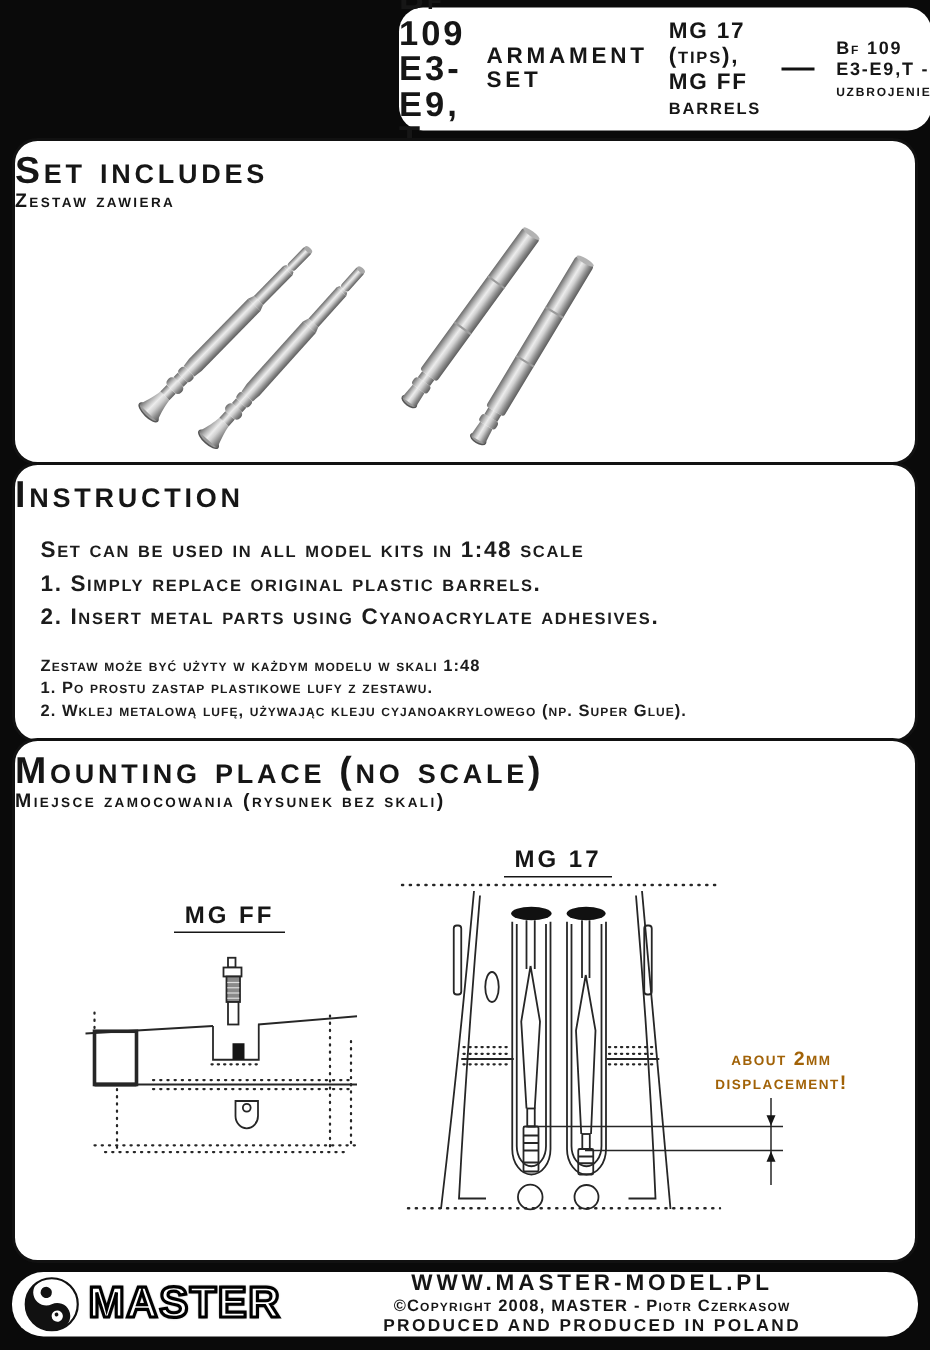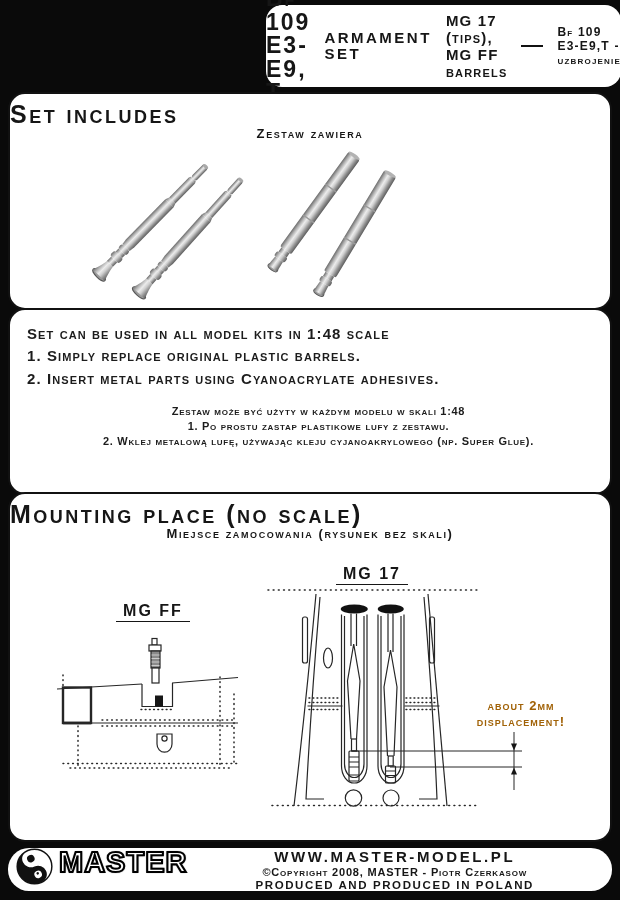--- a/index.html
+++ b/index.html
@@ -25,43 +25,43 @@
   .t4{font-size:12px;font-weight:700;letter-spacing:1.2px;}
   
   .panel{position:relative;margin:0 8px;background:#fff;border:2.5px solid #111;
          border-radius:17px;box-sizing:border-box;}
   .panel + .panel{margin-top:-2.5px;}
   .p-set{height:218px;}
   .p-ins{height:187px;}
   .p-mnt{height:350px;}
   .ptitle{margin:7px 0 0 0;text-align:left;font-size:25px;font-weight:700;
           letter-spacing:2.5px;font-variant:small-caps;line-height:1.05;}
-  .psub{margin:0;text-align:center;font-size:13px;font-weight:700;letter-spacing:1.6px;
+  .psub{margin:0;font-size:13px;font-weight:700;letter-spacing:1.6px;
         font-variant:small-caps;line-height:1.15;}
   .barrels-svg{display:block;margin-top:2px;}
   .ins-en{margin:0 0 0 17px;font-size:15px;font-weight:700;letter-spacing:1.1px;
           font-variant:small-caps;line-height:1.52;color:#1c1c1c;}
   .ins-en.first{margin-top:13px;}
   .ins-pl{margin:0 0 0 17px;font-size:11px;font-weight:700;letter-spacing:.7px;
-          font-variant:small-caps;line-height:1.36;color:#1c1c1c;text-align:center;}
+          font-variant:small-caps;line-height:1.36;color:#1c1c1c;}
   .ins-pl.first{margin-top:13px;}
   .draw-svg{position:absolute;left:0;top:0;}
   .dlabel{position:absolute;text-align:center;font-weight:700;font-variant:small-caps;
           color:#161616;}
   .dlabel .ul{display:inline-block;border-bottom:1.6px solid #161616;padding:0 7px 1px 7px;
           font-size:16px;letter-spacing:2px;}
   .lbl-mgff{left:98px;top:108px;width:90px;}
   .lbl-mg17{left:318px;top:71px;width:88px;}
   .note{position:absolute;left:436px;top:204px;width:150px;text-align:center;
         font-size:13px;font-weight:700;letter-spacing:1px;font-variant:small-caps;
         line-height:1.25;color:#a16207;}
   
   .footer{height:55px;background:#0a0a0a;display:flex;align-items:center;}
   .fbox{margin:0 8px;width:604px;height:43px;background:#fff;border-radius:21px;
-        display:flex;box-sizing:border-box;padding:0 10px 0 8px;}
+        display:flex;align-items:center;box-sizing:border-box;padding:0 10px 0 8px;}
   .wordmark{font-size:29px;font-weight:800;letter-spacing:1px;color:#fff;
             -webkit-text-stroke:2.1px #000;
             text-shadow:0 0 1px #000,0 0 1px #000,0 0 2px #000;margin-left:6px;
             line-height:1;}
   .fright{flex:1;text-align:center;line-height:1.18;}
   .fsite{font-size:15px;font-weight:800;letter-spacing:2.6px;}
   .fcopy{font-size:11px;font-weight:700;letter-spacing:.8px;font-variant:small-caps;}
   .forig{font-size:11.5px;font-weight:700;letter-spacing:1.6px;}
 </style>
 </head>
@@ -118,20 +118,21 @@
         </g>
       </defs>
       <use href="#mg17tip" transform="translate(88,132) rotate(-45.5)"></use>
       <use href="#mg17tip" transform="translate(128,150) rotate(-48)"></use>
       <use href="#mgffbarrel" transform="translate(262,125) rotate(-54)"></use>
       <use href="#mgffbarrel" transform="translate(308,150) rotate(-59)"></use>
     </svg>
   </section>
 
   <section class="panel p-ins">
+    <h2 class="ptitle">Instruction</h2>
     <p class="ins-en first">Set can be used in all model kits in 1:48 scale</p>
     <p class="ins-en">1. Simply replace original plastic barrels.</p>
     <p class="ins-en">2. Insert metal parts using Cyanoacrylate adhesives.</p>
     <p class="ins-pl first">Zestaw może być użyty w każdym modelu w skali 1:48</p>
     <p class="ins-pl">1. Po prostu zastap plastikowe lufy z zestawu.</p>
     <p class="ins-pl">2. Wklej metalową lufę, używając kleju cyjanoakrylowego (np. Super Glue).</p>
   </section>
 
   <section class="panel p-mnt">
     <h2 class="ptitle">Mounting place (no scale)</h2>

